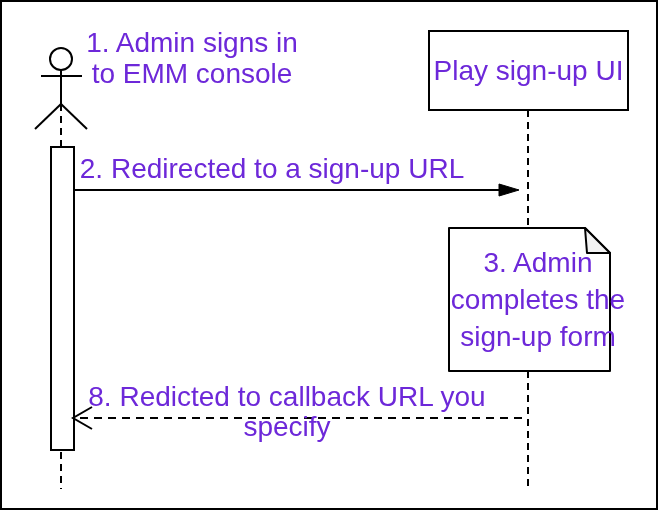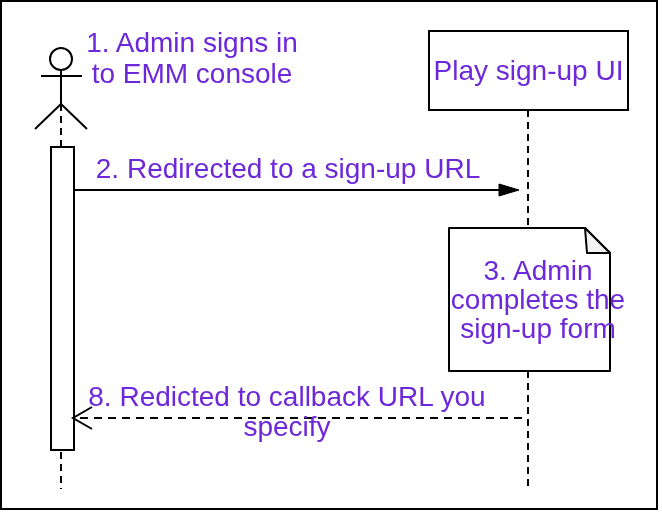--- a/index.html
+++ b/index.html
@@ -45,24 +45,24 @@
     line-height: 30px;
   }
   #note-label {
     left: 449px;
     top: 228px;
     width: 178px;
     height: 143px;
     display: flex;
     align-items: center;
     justify-content: center;
-    line-height: 29px;
+    line-height: 37px;
   }
   #message-2-label {
-    left: 88px;
+    left: 72px;
     top: 154px;
     width: 400px;
     line-height: 30px;
   }
   #message-4-label {
     left: 87px;
     top: 382px;
     width: 400px;
     line-height: 30px;
   }

